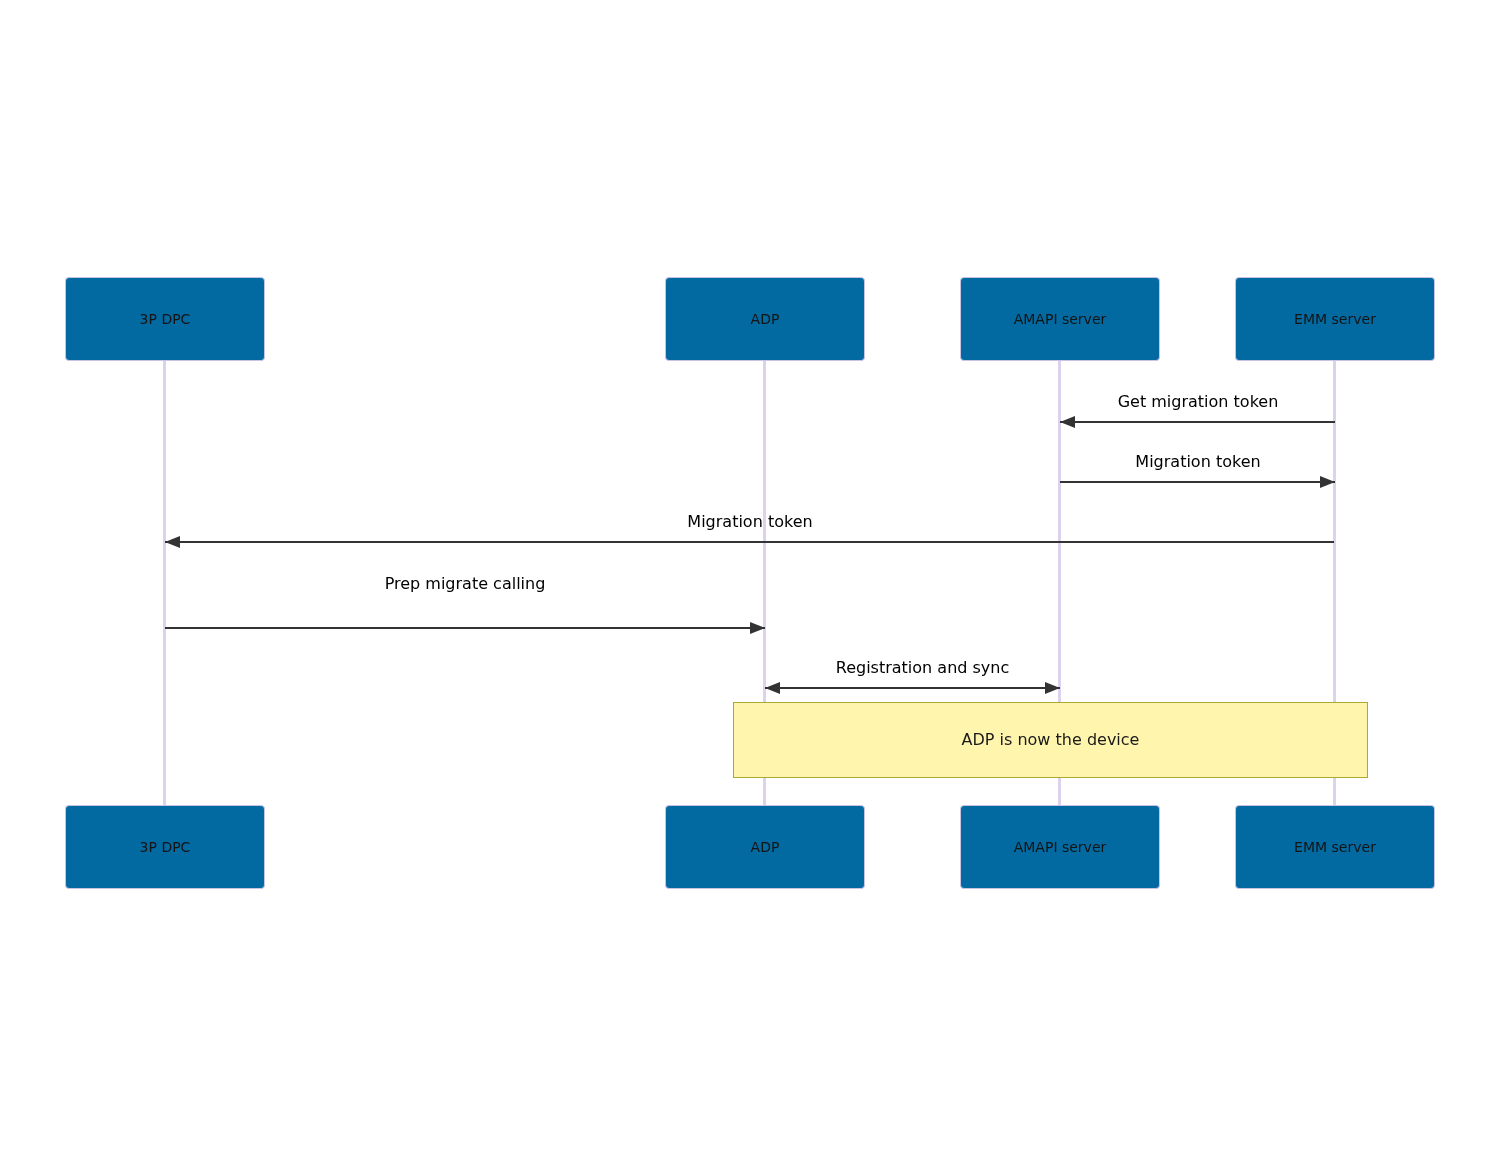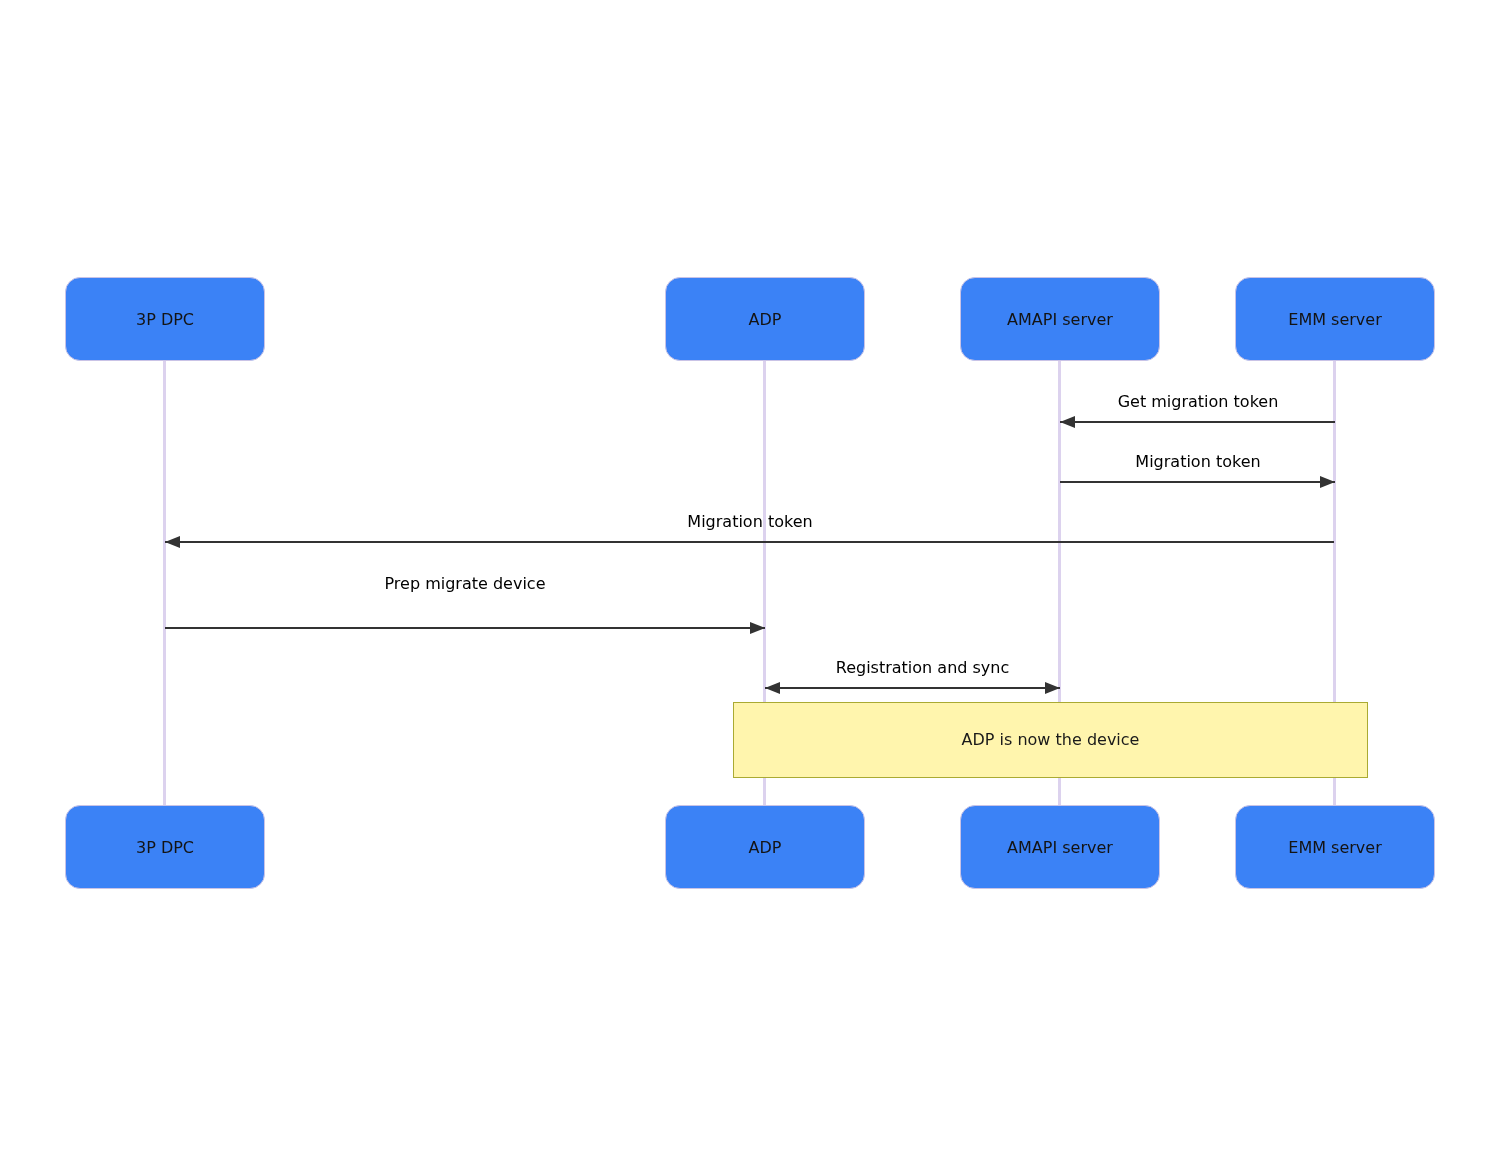--- a/index.html
+++ b/index.html
@@ -12,27 +12,27 @@
     height: 1169px;
     background: #ffffff;
     overflow: hidden;
   }
 
   
   .actor {
     position: absolute;
     width: 200px;
     height: 84px;
-    background: #3b82f6;
+    background: #0369a1;
     border: 1px solid #C9C3E6;
-    border-radius: 15px;
+    border-radius: 4px;
     display: flex;
     align-items: center;
     justify-content: center;
-    font-size: 16px;
+    font-size: 14px;
     color: #141414;
   }
 
   
   .lifeline {
     position: absolute;
     top: 361px;
     height: 444px;
     width: 3px;
     background: #DCD2EE;
@@ -116,21 +116,21 @@
   <div class="msg-line" style="left:1060px; top:481px; width:275px;">
     <span class="arrowhead right"></span>
   </div>
 
   <div class="msg-text" style="left:165px; top:510px; width:1170px;">Migration token</div>
   <div class="msg-line" style="left:165px; top:541px; width:1169px;">
     <span class="arrowhead left"></span>
   </div>
 
   <div class="msg-text" style="left:165px; top:572px; width:600px;">
-    <span>Prep migrate device</span>
+    <span>Prep migrate calling</span>
   </div>
   <div class="msg-line" style="left:165px; top:627px; width:600px;">
     <span class="arrowhead right"></span>
   </div>
 
   <div class="msg-text" style="left:775px; top:656px; width:295px;">Registration and sync</div>
   <div class="msg-line" style="left:765px; top:687px; width:295px;">
     <span class="arrowhead left"></span>
     <span class="arrowhead right"></span>
   </div>

